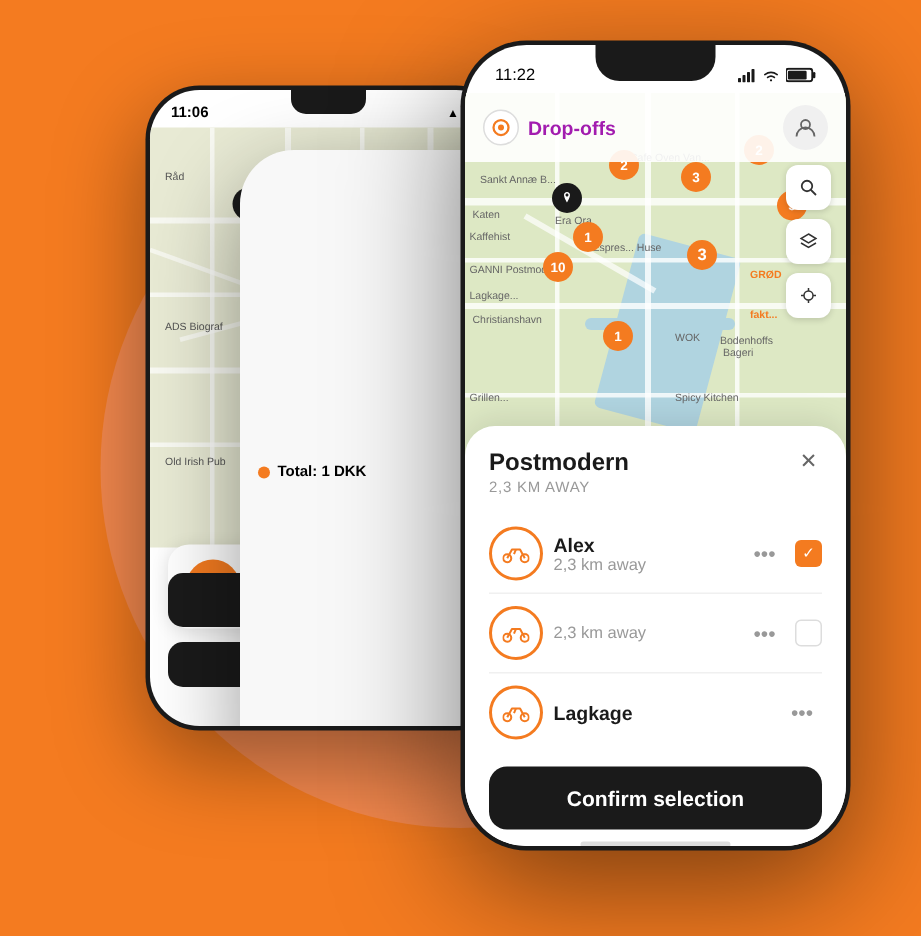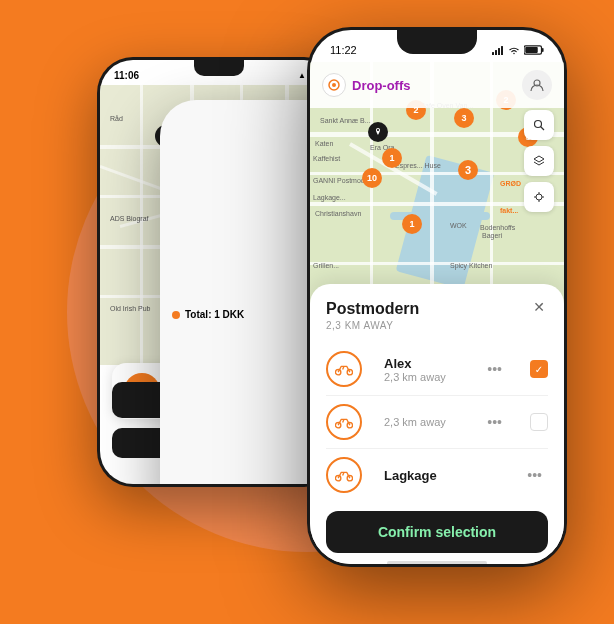--- a/index.html
+++ b/index.html
@@ -365,21 +365,21 @@
       color: #999;
       font-weight: 500;
       letter-spacing: 0.5px;
       text-transform: uppercase;
       margin-bottom: 12px;
     }
 
     .bike-list-item {
       display: flex;
       align-items: center;
-      gap: 22px;
+      gap: 7px;
       padding: 8px 0;
       border-bottom: 1px solid #f0f0f0;
     }
 
     .bike-list-item:last-of-type { border-bottom: none; }
 
     .bike-avatar {
       width: 36px;
       height: 36px;
       border-radius: 50%;
@@ -420,21 +420,21 @@
     }
 
     .confirm-btn {
       width: 100%;
       height: 42px;
       background: #1a1a1a;
       border-radius: 12px;
       display: flex;
       align-items: center;
       justify-content: center;
-      color: #86efac;
+      color: #ffffff;
       font-size: 14px;
       font-weight: 600;
       margin-top: 10px;
       cursor: pointer;
     }
   </style>
 </head>
 <body>
 
 <div class="bg-blob"></div>

